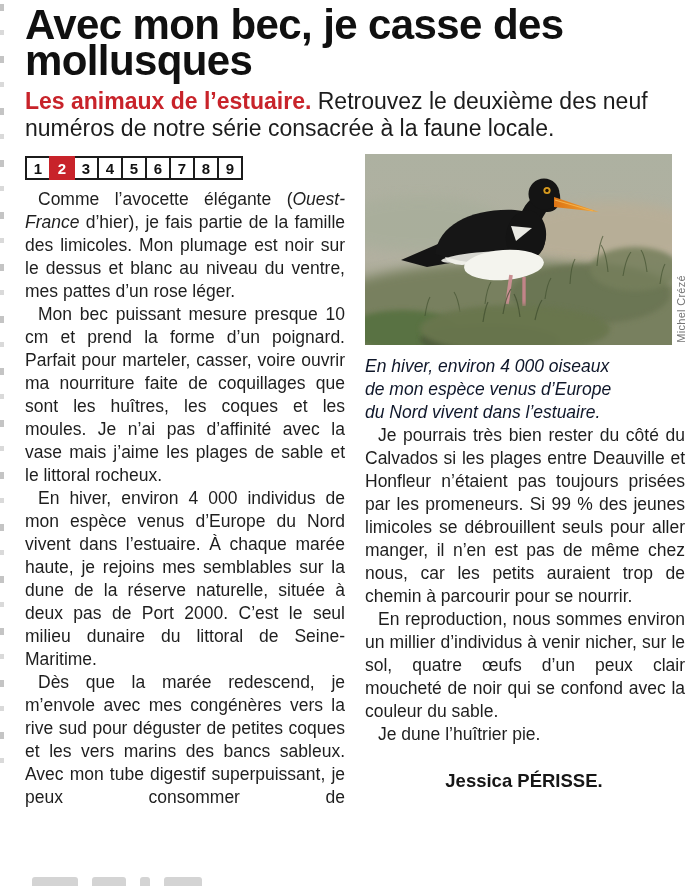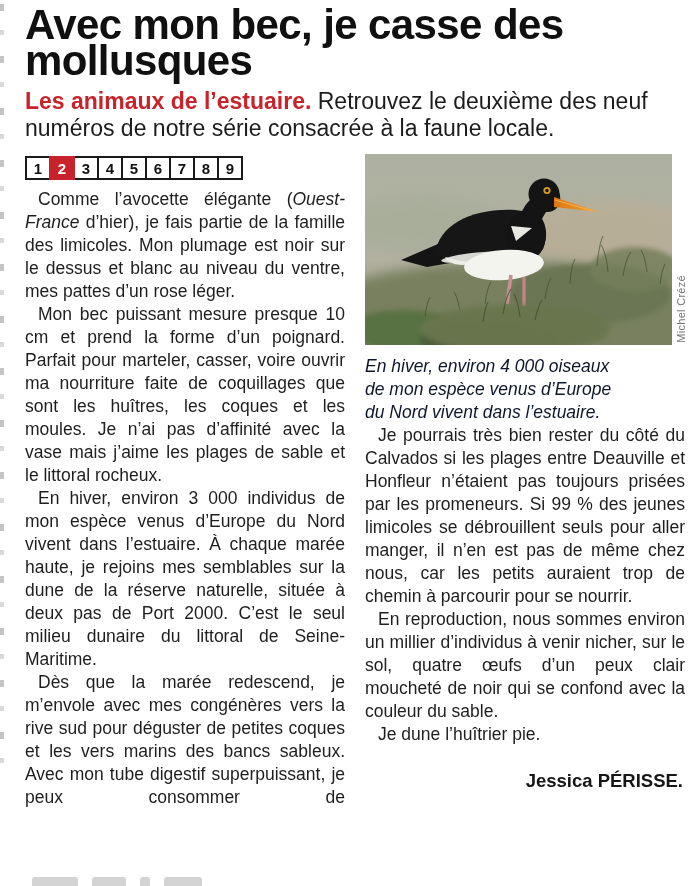--- a/index.html
+++ b/index.html
@@ -55,21 +55,21 @@
     position:absolute;right:-15px;bottom:2px;
     writing-mode:vertical-rl;transform:rotate(180deg);
     font-size:11px;color:#757575;letter-spacing:.3px;
     white-space:nowrap;
   }
   figcaption{
     margin-top:10px;width:264px;
     font-style:italic;font-size:17.5px;line-height:23px;color:#0f172a;
   }
   .signature{
-    margin:24px 2px 0 0;text-align:right;
+    margin:24px 2px 0 0;text-align:center;
     font-weight:bold;font-size:18.5px;color:#161616;
   }
   
   .bottom-cutoff{position:absolute;left:32px;bottom:0;height:9px;display:flex;gap:14px;}
   .bottom-cutoff .blob{background:#d4d4d4;border-radius:3px 3px 0 0;height:9px;}
   .b1{width:46px;} .b2{width:34px;} .b3{width:10px;} .b4{width:38px;}
 </style>
 </head>
 <body>
 
@@ -96,21 +96,21 @@
           <span class="sbox">4</span>
           <span class="sbox">5</span>
           <span class="sbox">6</span>
           <span class="sbox">7</span>
           <span class="sbox">8</span>
           <span class="sbox">9</span>
         </nav>
 
         <p class="body"><span>Comme l’avocette élégante (</span><i>Ouest-France</i><span> d’hier), je fais partie de la famille des limicoles. Mon plumage est noir sur le dessus et blanc au niveau du ventre, mes pattes d’un rose léger.</span></p>
         <p class="body">Mon bec puissant mesure presque 10 cm et prend la forme d’un poignard. Parfait pour marteler, casser, voire ouvrir ma nourriture faite de coquillages que sont les huîtres, les coques et les moules. Je n’ai pas d’affinité avec la vase mais j’aime les plages de sable et le littoral rocheux.</p>
-        <p class="body">En hiver, environ 3 000 individus de mon espèce venus d’Europe du Nord vivent dans l’estuaire. À chaque marée haute, je rejoins mes semblables sur la dune de la réserve naturelle, située à deux pas de Port 2000. C’est le seul milieu dunaire du littoral de Seine-Maritime.</p>
+        <p class="body">En hiver, environ 4 000 individus de mon espèce venus d’Europe du Nord vivent dans l’estuaire. À chaque marée haute, je rejoins mes semblables sur la dune de la réserve naturelle, située à deux pas de Port 2000. C’est le seul milieu dunaire du littoral de Seine-Maritime.</p>
         <p class="body cont">Dès que la marée redescend, je m’envole avec mes congénères vers la rive sud pour déguster de petites coques et les vers marins des bancs sableux. Avec mon tube digestif superpuissant, je peux consommer de</p>
       </div>
 
       <div class="col">
         <figure>
           <div class="photo-wrap">
             <svg viewBox="0 0 307 191" preserveAspectRatio="none">
               <defs>
                 <linearGradient id="bgG" x1="0" y1="0" x2="0" y2="1">
                   <stop offset="0" stop-color="#adb1a1"></stop>

